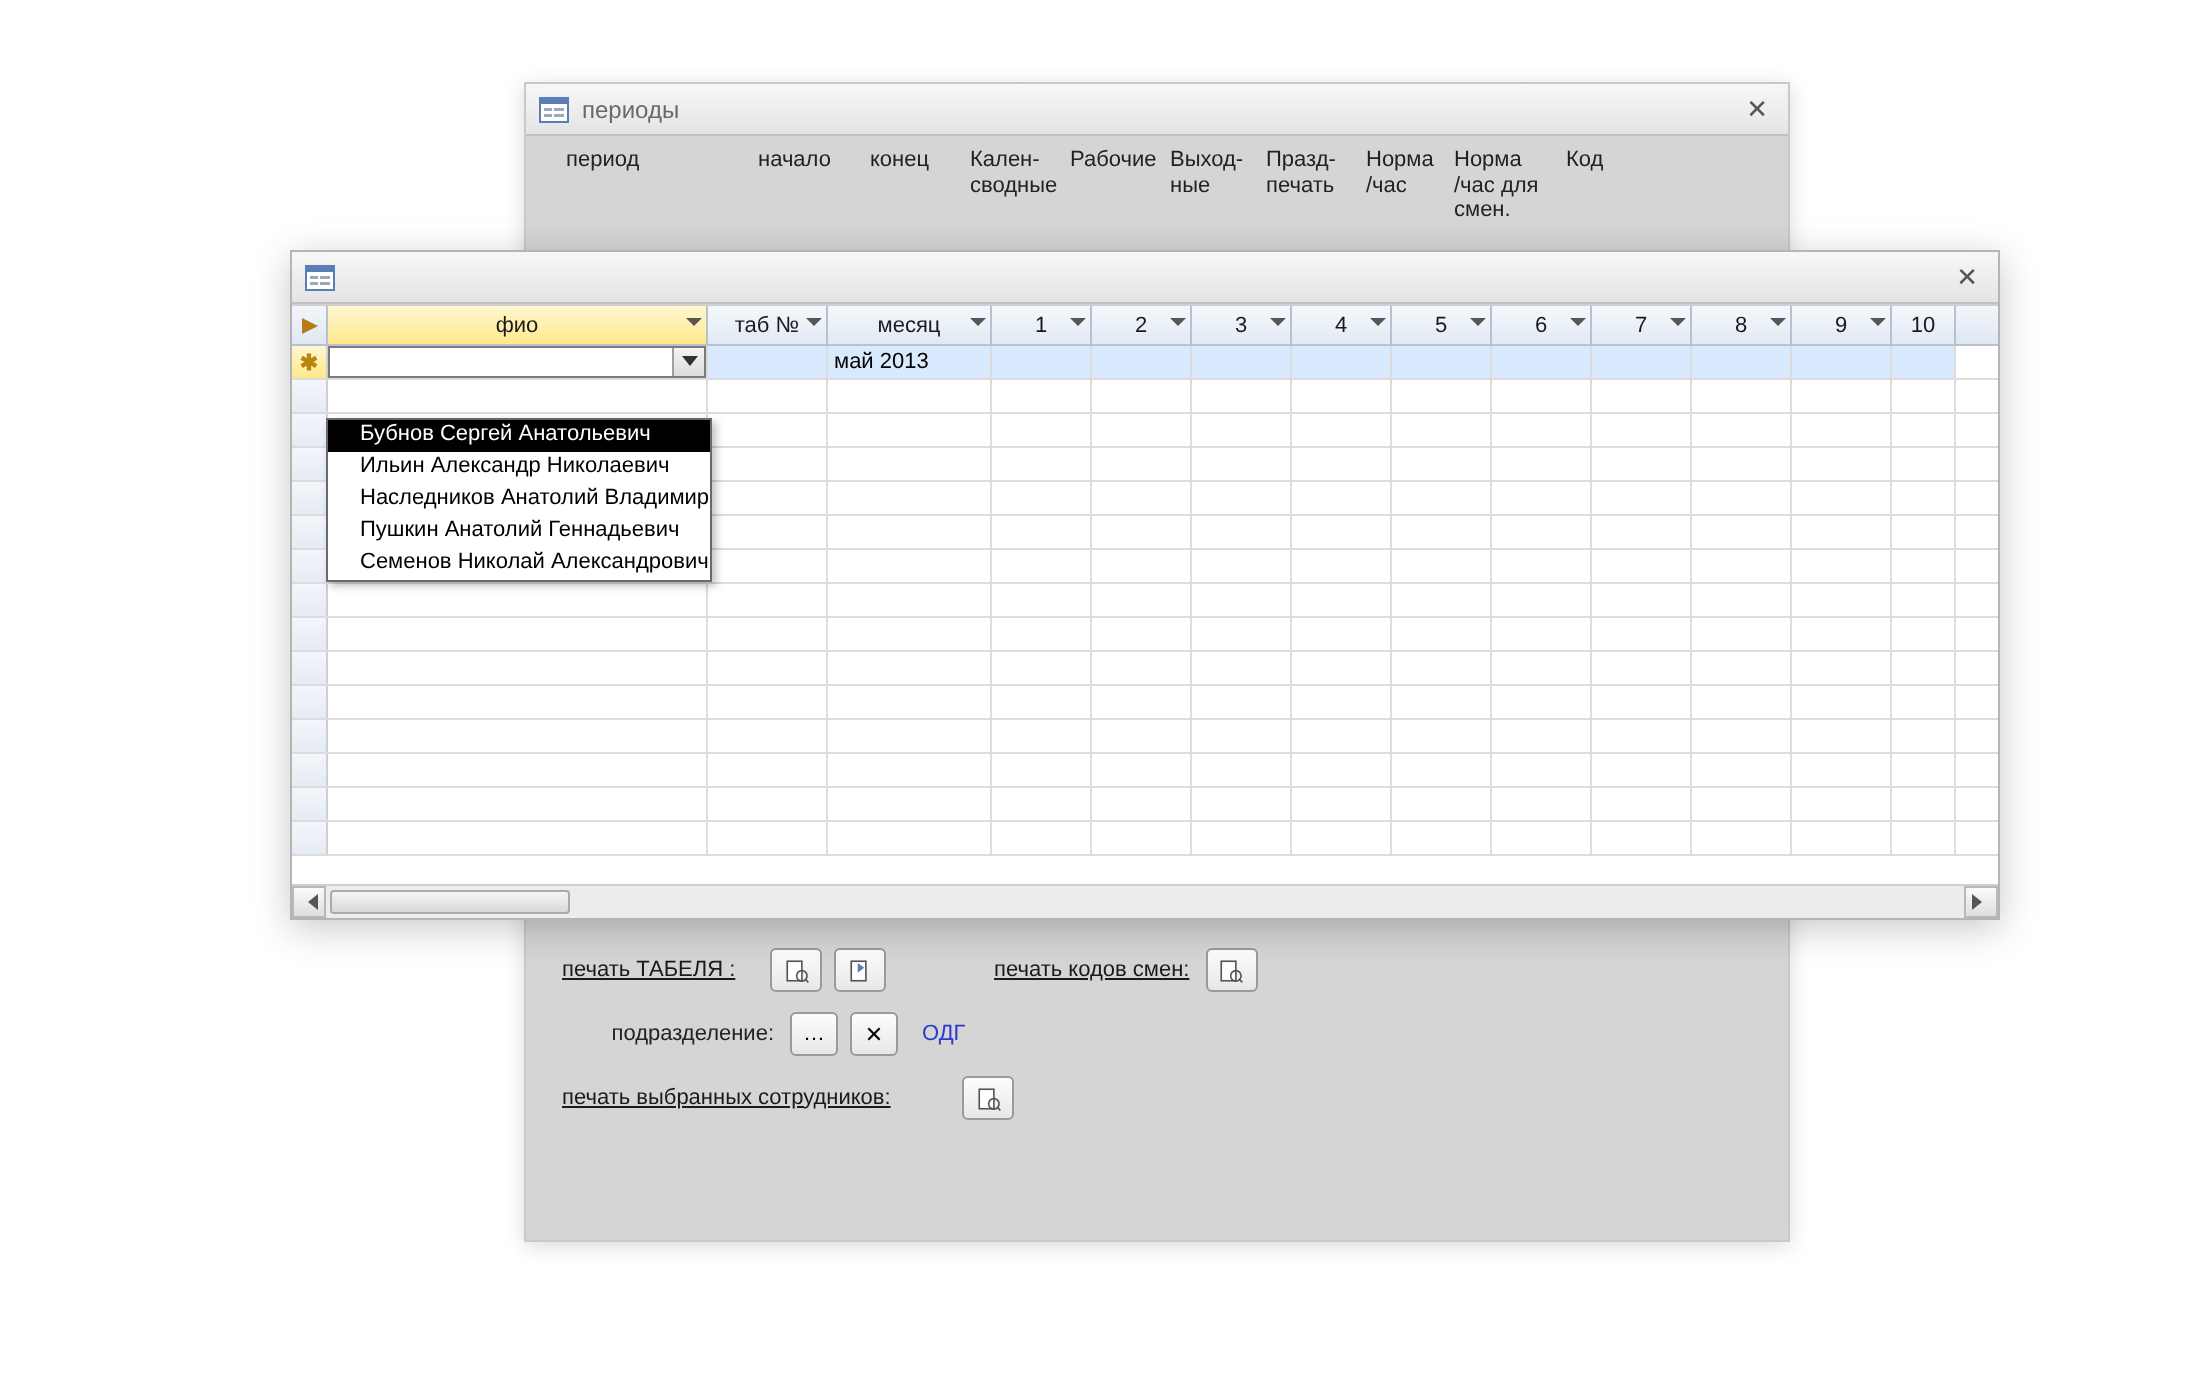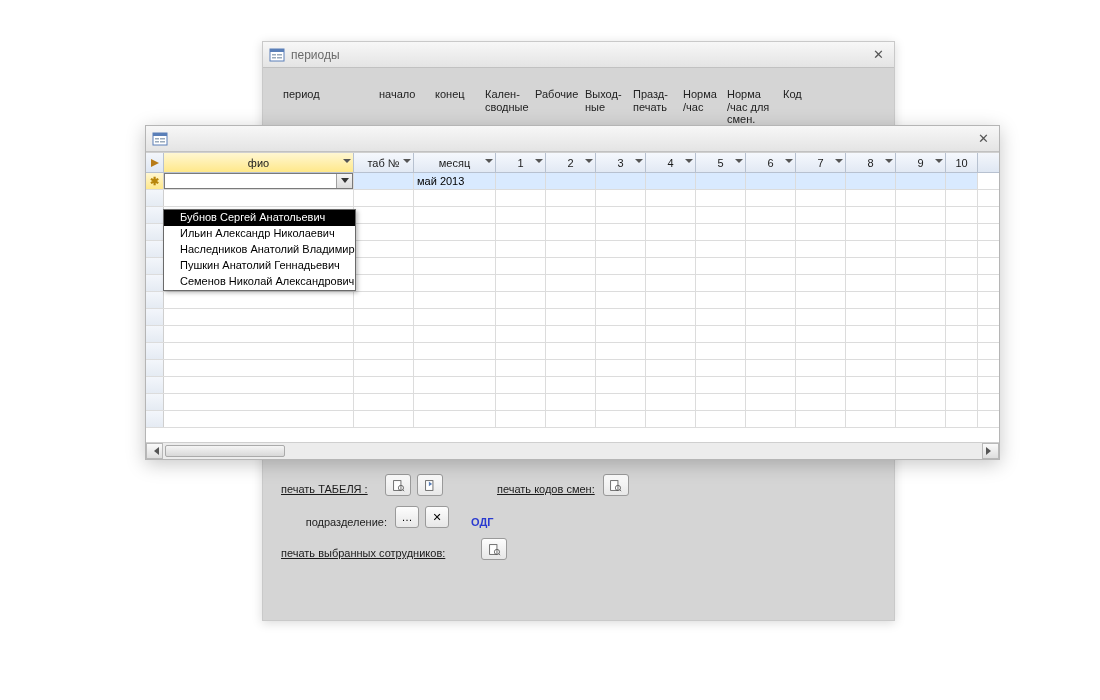--- a/index.html
+++ b/index.html
@@ -42,40 +42,40 @@
   .titlebar-spacer { flex:1; }
   .close-x {
     font-family: Arial;
     font-size: 13px;
     color: #555;
     padding: 2px 4px;
     cursor: pointer;
   }
   .back-headers {
     display: flex;
-    padding: 20px 10px 0 20px;
+    padding: 6px 10px 0 20px;
     color: #222;
     font-size: 11px;
     gap: 0;
   }
   .back-headers span {
     display: inline-block;
     text-align: left;
     line-height: 1.15;
     white-space: pre-line;
   }
 
   
   .bottom-panel {
     position: absolute;
     left: 0; right: 0; bottom: 0;
     height: 160px;
     padding: 14px 18px 10px 18px;
   }
-  .bp-row { display:flex; align-items:flex-end; margin-bottom:10px; min-height:22px; }
+  .bp-row { display:flex; align-items:center; margin-bottom:10px; min-height:22px; }
   .lbl-link {
     color: #1a1a1a;
     text-decoration: underline;
     margin-right: 8px;
     white-space: pre-line;
     line-height: 1.15;
   }
   .lbl-plain { color:#222; margin-right:8px; }
   .icon-btn {
     width: 26px; height: 22px;
@@ -98,21 +98,21 @@
     padding: 0 10px;
     cursor:pointer;
     color:#222;
   }
   .txt-btn.active { color:#0a3fd6; border-color:#6b8fe0; background:linear-gradient(#fafdff,#e3efff); }
   .right-btn-col {
     position:absolute; right:18px; top:6px;
     display:flex; flex-direction:column; gap:6px;
   }
   .wide-btn { min-width:160px; height:36px; line-height:1.15; text-align:center; padding:3px 8px;}
-  .dept-text { color:#2a3ad0; font-weight:bold; margin-left:16px;}
+  .dept-text { color:#2a3ad0; font-weight:normal; margin-left:6px;}
 
   
   .win-front {
     position: absolute;
     left: 145px; top: 125px;
     width: 855px; height: 335px;
     background: #fff;
     border: 1px solid #b5b5b5;
     box-shadow: 0 4px 18px rgba(0,0,0,0.22);
     display:flex; flex-direction:column;

